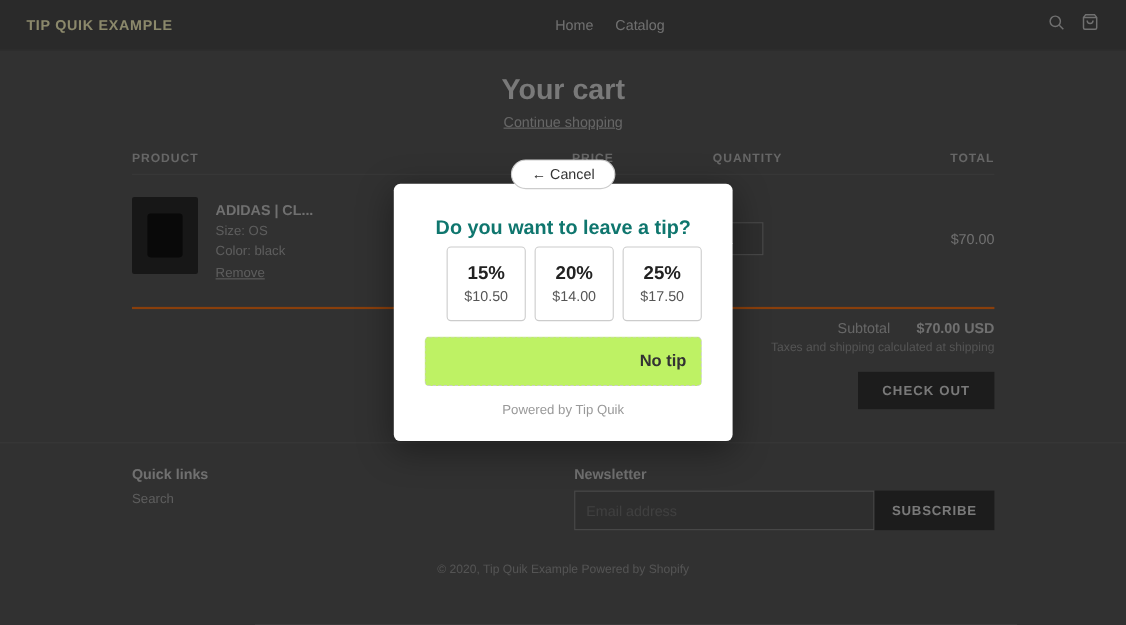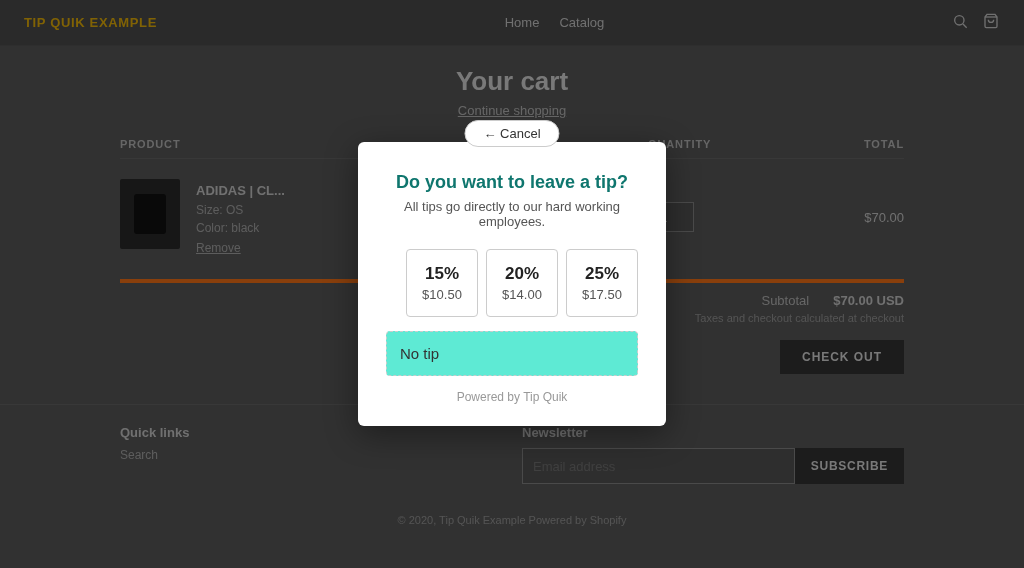--- a/index.html
+++ b/index.html
@@ -27,21 +27,21 @@
       display: flex;
       align-items: center;
       justify-content: space-between;
       padding: 0 24px;
       height: 46px;
       border-bottom: 1px solid #555;
     }
     .header-logo {
       font-size: 13px;
       font-weight: 700;
-      color: #eab308;
+      color: #fef9c3;
       letter-spacing: 0.05em;
       text-transform: uppercase;
     }
     .header-nav {
       display: flex;
       gap: 20px;
     }
     .header-nav a {
       font-size: 13px;
       color: #ccc;
@@ -310,27 +310,28 @@
       font-size: 13px;
       color: #555;
       display: block;
       margin-top: 3px;
     }
     .no-tip-btn {
       width: 100%;
       border: 1px dashed #ccc;
       border-radius: 4px;
       padding: 13px;
-      text-align: left;
+      text-align: right;
       font-size: 15px;
       color: #333;
-      background: #5eead4;
+      background: #bef264;
       cursor: pointer;
       margin-top: 4px;
       margin-bottom: 14px;
+      font-weight: bold;
     }
     .modal-powered {
       text-align: center;
       font-size: 12px;
       color: #999;
     }
   </style>
 </head>
 <body>
 
@@ -382,26 +383,26 @@
           <a class="product-remove">Remove</a>
         </div>
       </div>
       <div class="product-price">$70.00</div>
       <div>
         <input class="qty-input" type="number" value="1" min="1" style="">
       </div>
       <div class="product-total">$70.00</div>
     </div>
 
-    <div style="display:flex;justify-content:flex-end;flex-direction:column;align-items:flex-end;margin-top:14px;border-top:4px solid #f97316;padding-top:10px;">
+    <div style="display:flex;justify-content:flex-end;flex-direction:column;align-items:flex-end;margin-top:14px;border-top:2px solid #f97316;padding-top:10px;">
       <div style="display:flex;gap:24px;">
         <span class="subtotal-label">Subtotal</span>
         <span class="subtotal-value">$70.00 USD</span>
       </div>
-      <div class="tax-note">Taxes and checkout calculated at checkout</div>
+      <div class="tax-note">Taxes and shipping calculated at shipping</div>
     </div>
     <div class="checkout-area">
       <button class="checkout-btn">CHECK OUT</button>
     </div>
   </div>
 
   <div class="footer-sections">
     <div>
       <div class="footer-section-title">Quick links</div>
       <div class="footer-link">Search</div>
@@ -419,21 +420,20 @@
     <span>© 2020, Tip Quik Example Powered by Shopify</span>
   </div>
 
   <div class="overlay">
 
     <div class="modal">
       
       <button class="modal-cancel-btn">← Cancel</button>
 
       <h2 class="modal-title">Do you want to leave a tip?</h2>
-      <p class="modal-subtitle">All tips go directly to our hard working employees.</p>
 
       
       <div class="tip-options">
         <button class="tip-option">
           <span class="tip-percent">15%</span>
           <span class="tip-amount">$10.50</span>
         </button>
         <button class="tip-option">
           <span class="tip-percent">20%</span>
           <span class="tip-amount">$14.00</span>

